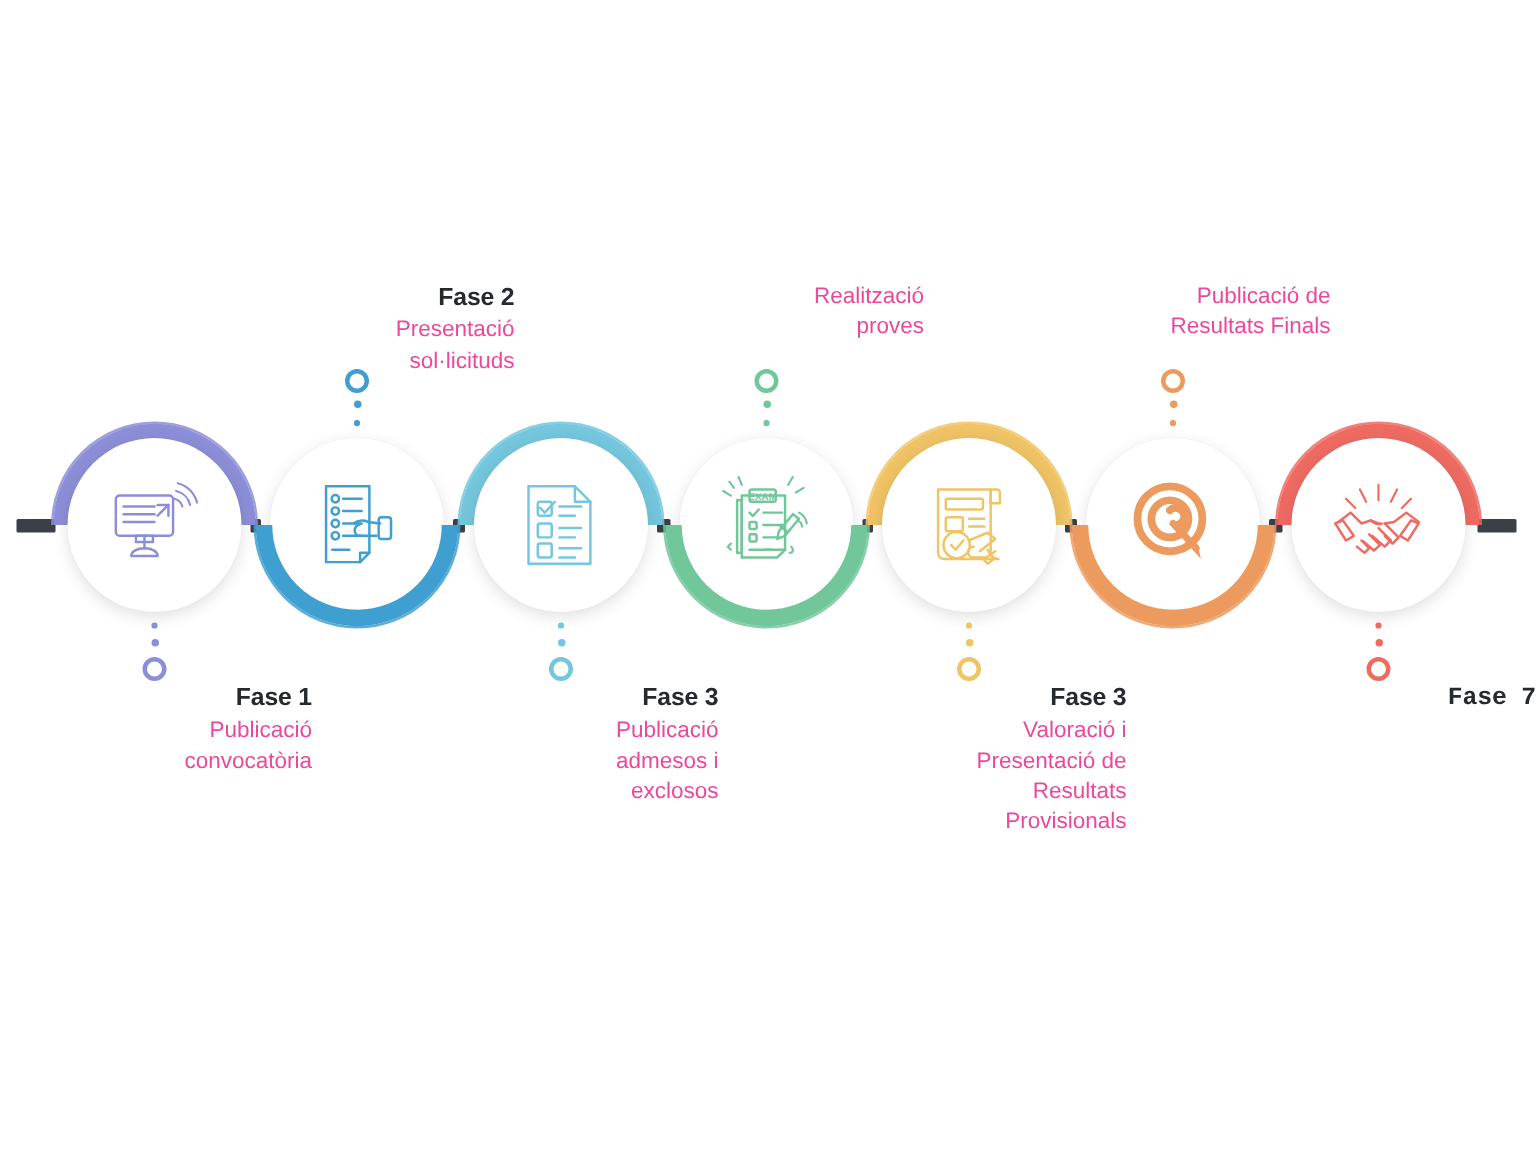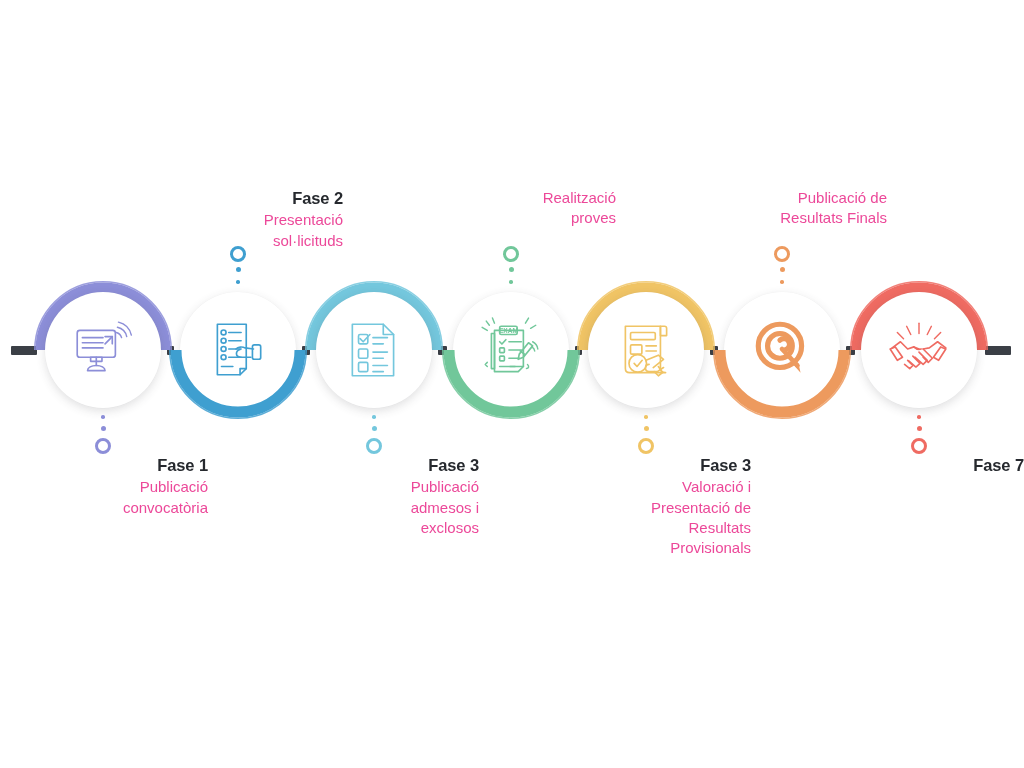--- a/index.html
+++ b/index.html
@@ -364,17 +364,17 @@
         <line x1="17" y1="21" x2="11" y2="15" fill="none" stroke="currentColor" stroke-width="1.4" stroke-linecap="round" stroke-linejoin="round"></line>
         <line x1="47" y1="21" x2="53" y2="15" fill="none" stroke="currentColor" stroke-width="1.4" stroke-linecap="round" stroke-linejoin="round"></line>
       </svg>
         </div>
       </div>
       <div class="marker down" style="color: rgb(239, 107, 98); left: 909px; top: 412px;">
         <span class="dot-b"></span>
         <span class="dot-a"></span>
         <span class="ring"></span>
       </div>
-      <div class="label" style="width: 210px; left: 814px; top: 454px;">
+      <div class="label" style="width: 210px; left: 814px; top: 454px; font-family: Liberation Mono, monospace;">
         <div class="phase-title">Fase 7</div>
       </div>
     </div>
 </div>
 
 </body></html>

